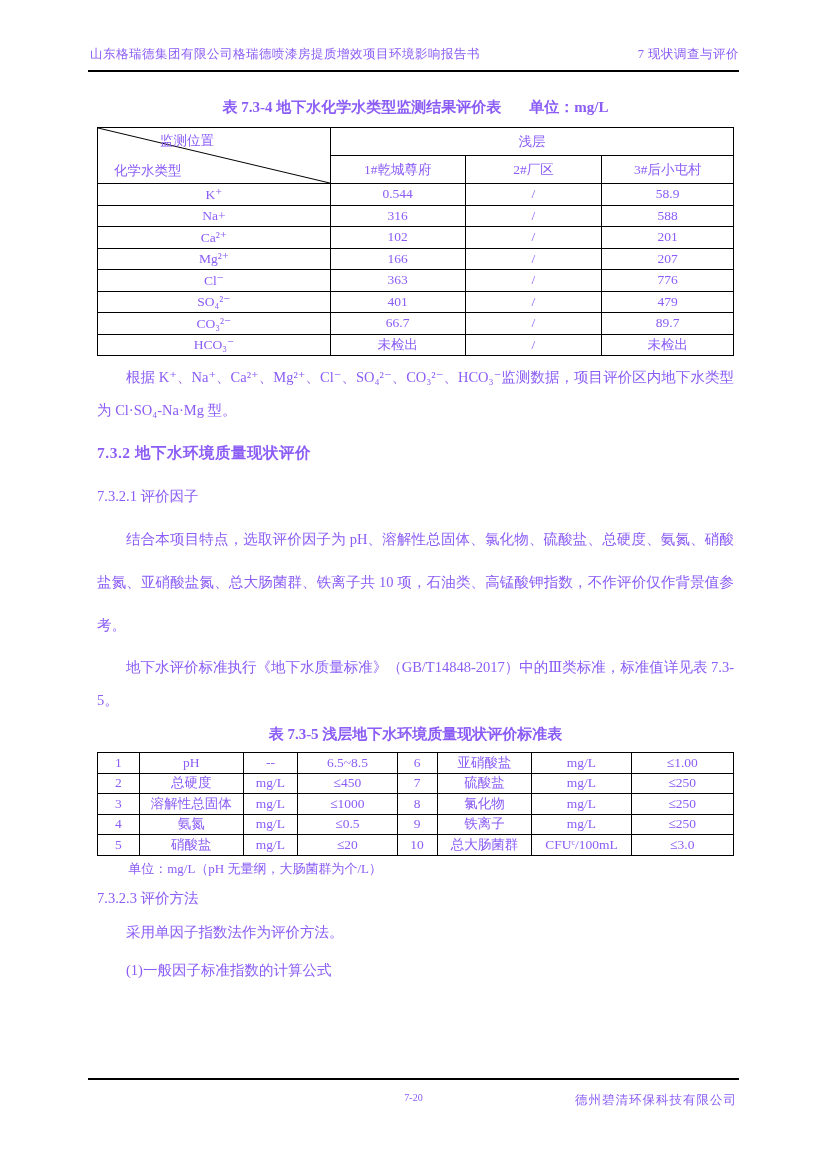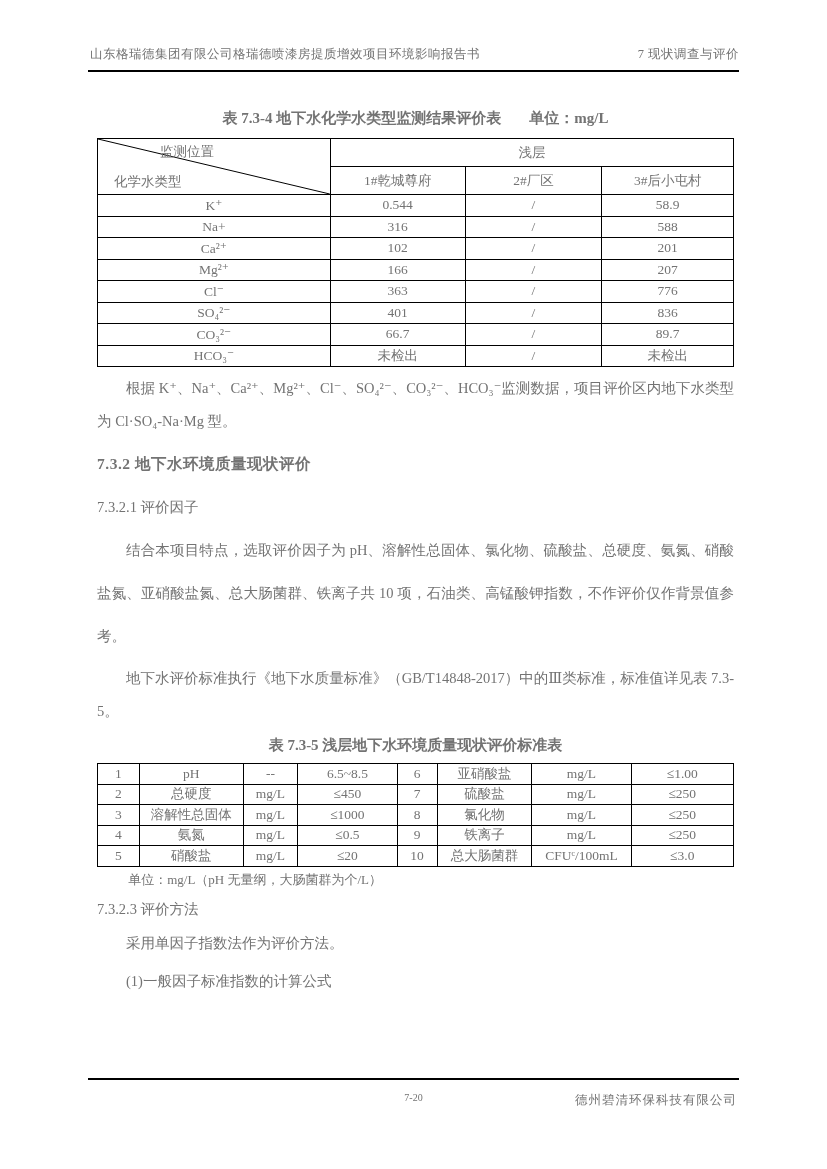--- a/index.html
+++ b/index.html
@@ -1,40 +1,40 @@
 <!DOCTYPE html>
 <html><head>
 <meta charset="utf-8">
 <style>
   html,body { margin:0; padding:0; background:#e8e8e8; }
   .page {
     position:relative;
     width:827px; height:1169px;
     margin:0 auto;
     background:#ffffff;
-    color:#737373;
+    color:#8b5cf6;
     font-family:"Liberation Serif","DejaVu Serif",serif;
     overflow:hidden;
   }
   
   .running-header {
     position:absolute; top:46px; left:90px; right:88px;
     display:flex; justify-content:space-between; align-items:baseline;
     font-size:12.5px; letter-spacing:0.5px;
   }
   .header-rule { position:absolute; top:70px; left:88px; right:88px; border-top:2px solid #000; }
   .footer-rule { position:absolute; top:1078px; left:88px; right:88px; border-top:2px solid #000; }
   .footer-page { position:absolute; top:1092px; left:0; right:0; text-align:center; font-size:10px;font-family:Liberation Serif, serif; }
   .footer-company { position:absolute; top:1092px; right:90px; font-size:12.5px; letter-spacing:1px; }
 
   .content { position:absolute; top:88px; left:97px; width:637px; }
 
   .tbl-title-row {
     display:flex; justify-content:center; align-items:baseline; gap:28px;
-    font-weight:bold; font-size:15px; line-height:22px; margin-top:19px;
+    font-weight:bold; font-size:15px; line-height:22px; margin-top:8px;
   }
   .tbl-title-row.single { gap:0; margin-top:6px; }
 
   table { border-collapse:collapse; table-layout:fixed; width:100%; border:1.5px solid #000; }
   th, td {
     border:1px solid #000; text-align:center; vertical-align:middle;
     font-size:13.5px; font-weight:normal; padding:0; overflow:hidden;
   }
 
   
@@ -131,21 +131,21 @@
       <tr>
         <td>Cl⁻</td>
         <td>363</td>
         <td>/</td>
         <td>776</td>
       </tr>
       <tr>
         <td>SO₄²⁻</td>
         <td>401</td>
         <td>/</td>
-        <td>836</td>
+        <td>479</td>
       </tr>
       <tr>
         <td>CO₃²⁻</td>
         <td>66.7</td>
         <td>/</td>
         <td>89.7</td>
       </tr>
       <tr>
         <td>HCO₃⁻</td>
         <td>未检出</td>

